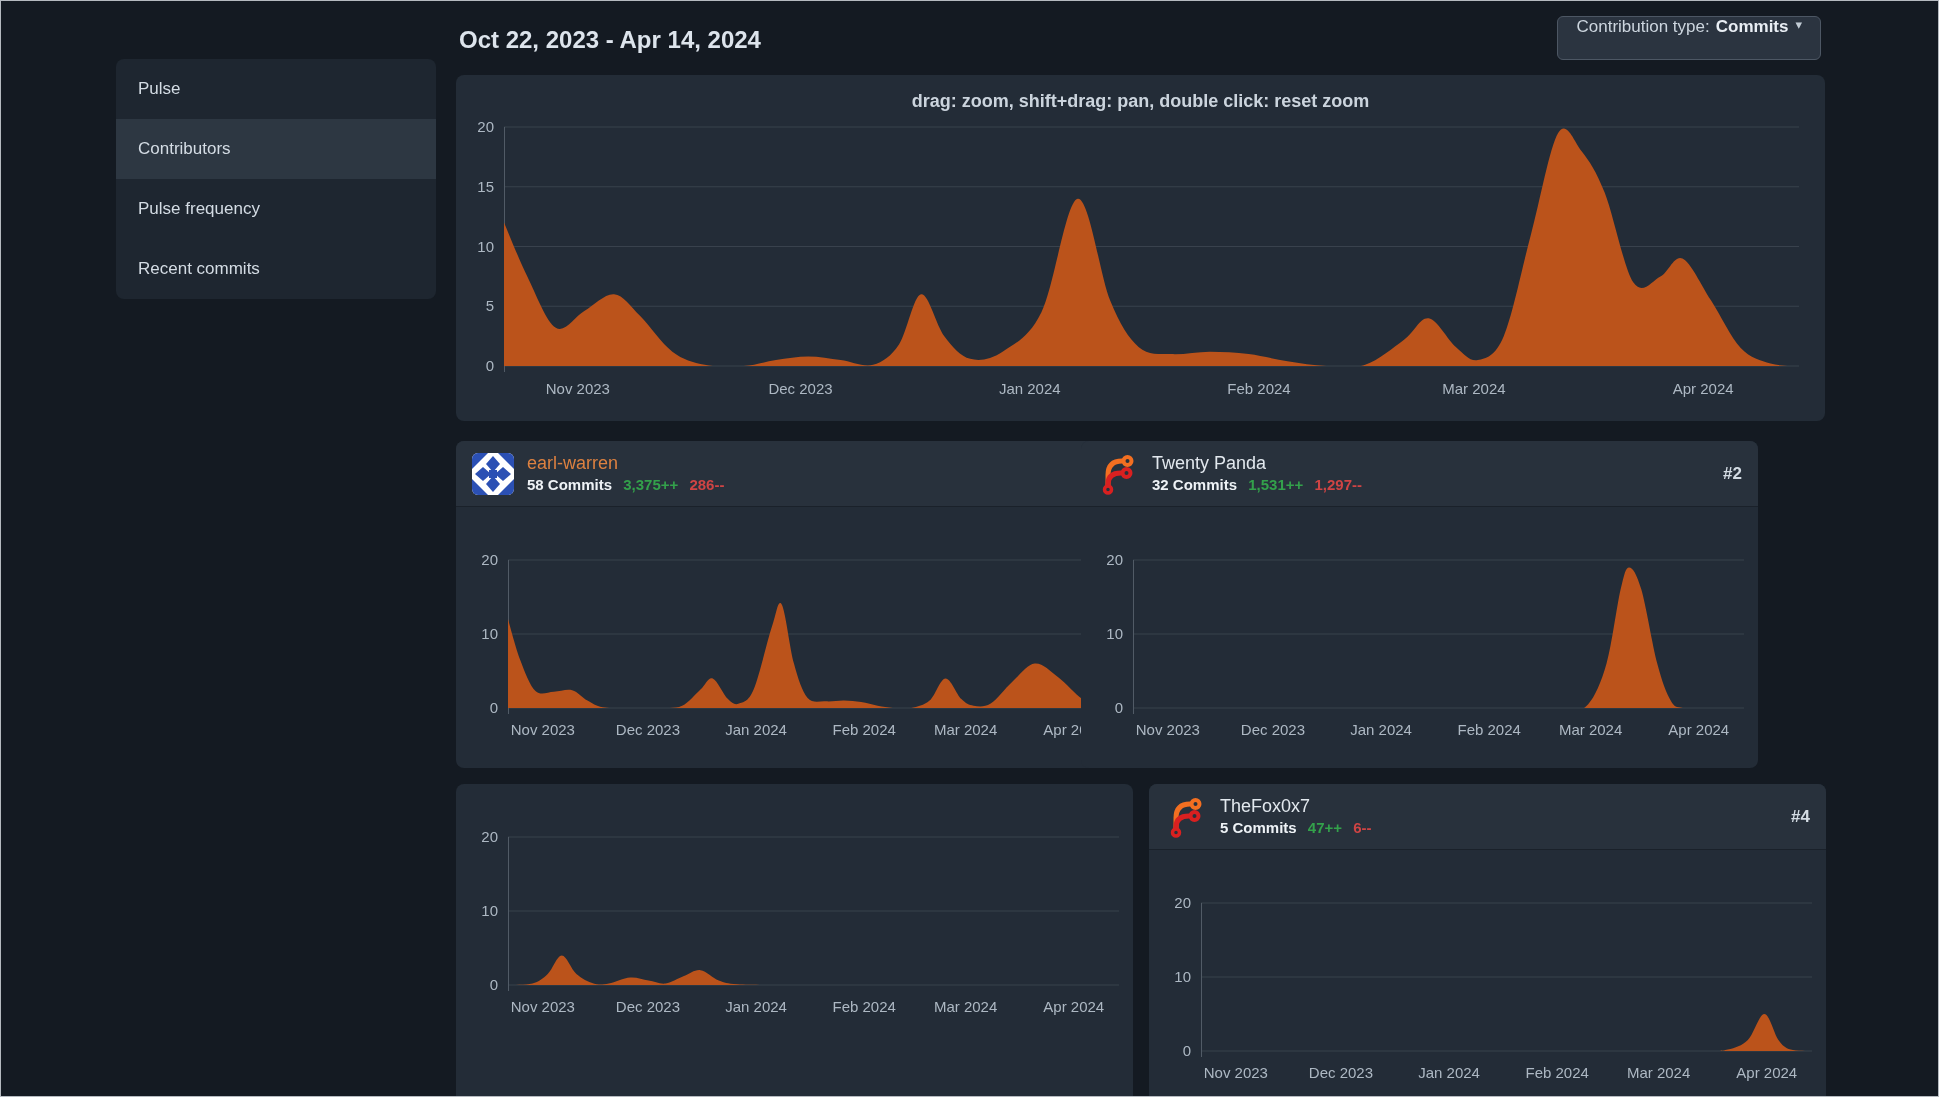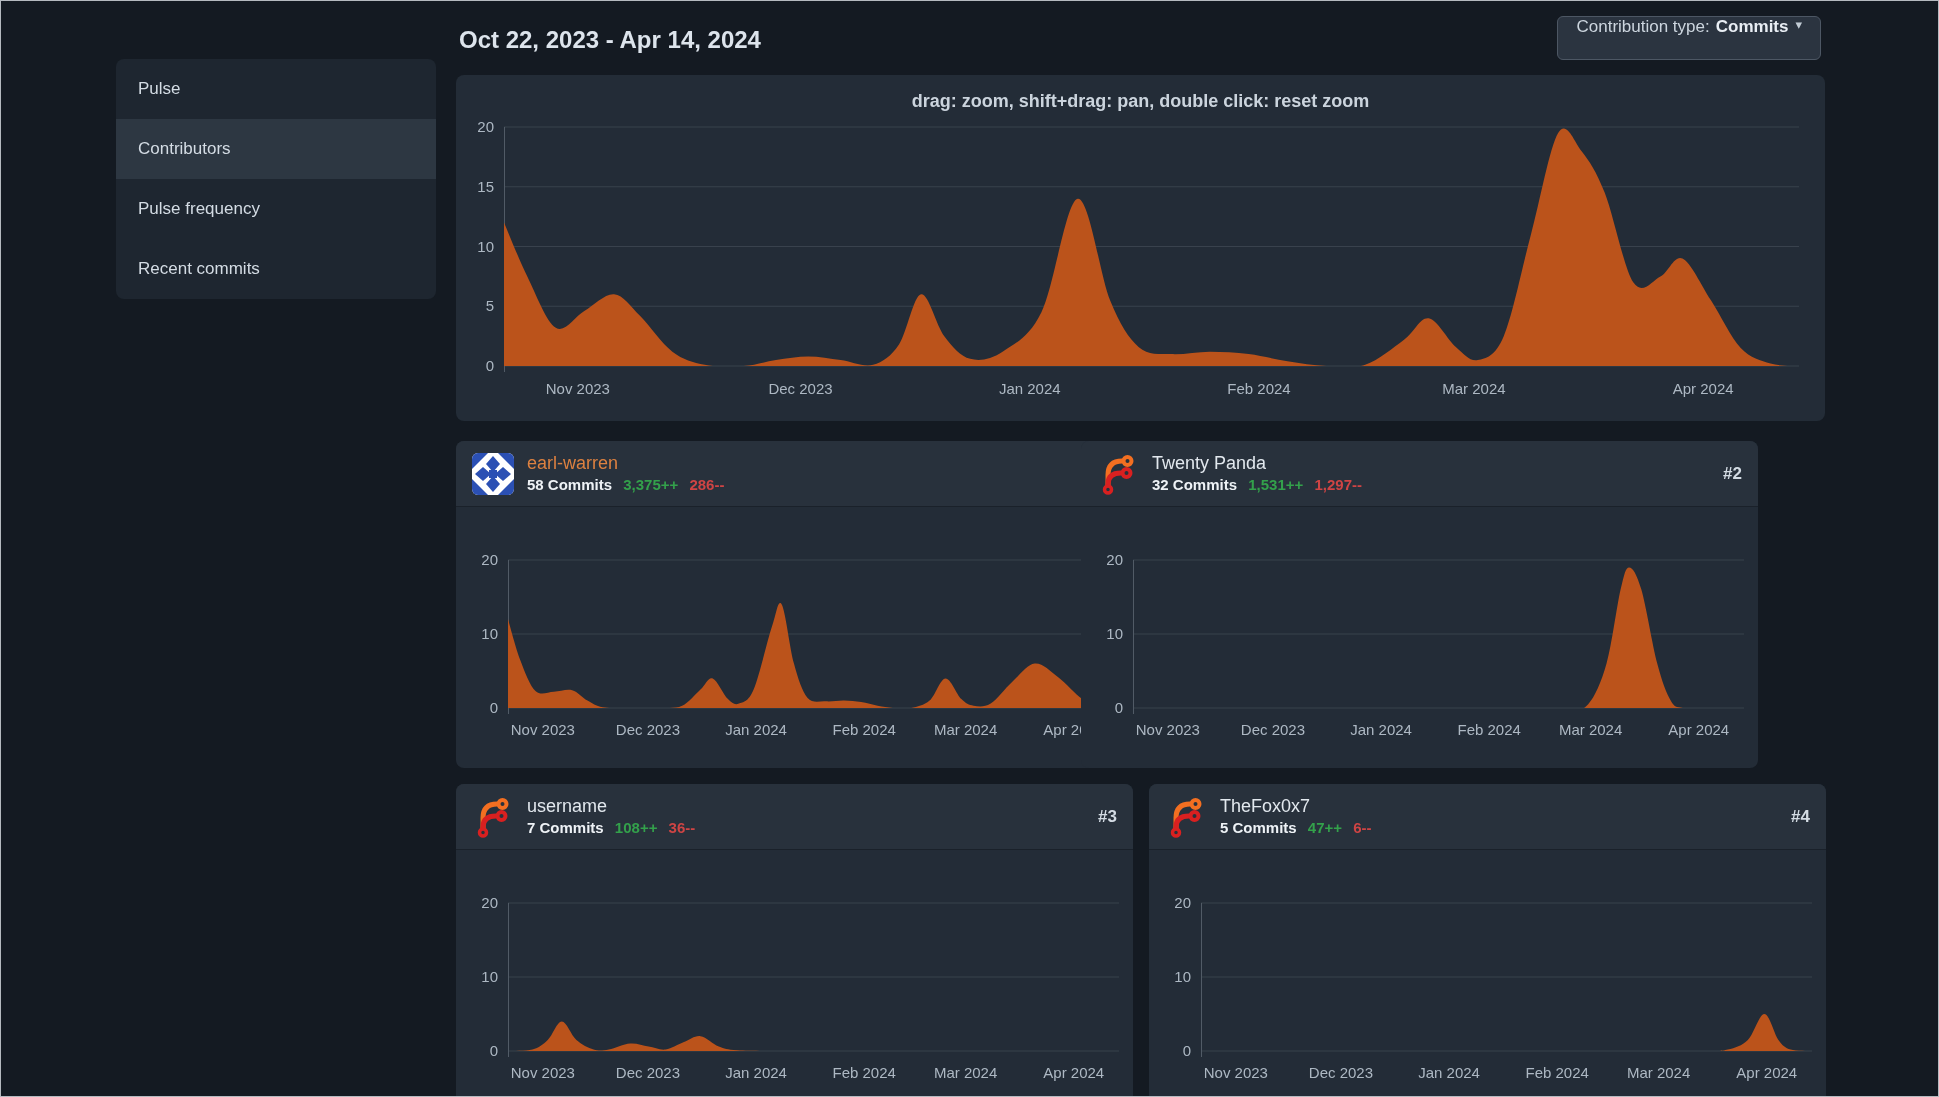--- a/index.html
+++ b/index.html
@@ -204,40 +204,20 @@
           <text x="509.639" y="228" text-anchor="middle" fill="#adb8c3">Mar 2024</text>
           <text x="617.7860000000001" y="228" text-anchor="middle" fill="#adb8c3">Apr 2024</text>
           <clipPath id="clip2">
             <rect x="52" y="51" width="611" height="150"></rect>
           </clipPath>
           <path d="M52,201C82.55,201 174.2,201 235.29999999999998,201C296.4,201 376.8483333333333,201 418.59999999999997,201C460.35166666666663,201 471.0441666666667,201.61666666666667 485.81,201C500.5758333333333,200.38333333333333 500.5758333333333,204.70000000000002 507.195,197.3C513.8141666666667,189.9 520.1278333333335,175.71666666666667 525.5250000000001,156.6C530.9221666666667,137.48333333333332 535.8101666666666,98.63333333333333 539.578,82.6C543.3458333333333,66.56666666666666 544.6696666666667,60.400000000000006 548.1320000000001,60.400000000000006C551.5943333333335,60.400000000000006 555.6676666666667,66.56666666666666 560.352,82.6C565.0363333333332,98.63333333333333 571.3499999999999,138.1 576.2379999999999,156.6C581.126,175.1 585.4029999999999,186.2 589.68,193.6C593.957,201 594.7716666666666,199.76666666666665 601.9,201C609.0283333333333,202.23333333333335 622.2666666666667,201 632.4499999999999,201C642.6333333333332,201 657.9083333333333,201 663,201L663,201 L52,201 Z" fill="#bb531b" clip-path="url(#clip2)"></path>
         </svg></div>
   </section>
 
   <section class="card" id="c3">
-    <header>
-      <span class="avatar">
-        <svg viewBox="0 0 42 42" fill="none">
-            <path d="M11 33 V22 Q11 8 25 8 H25.5" stroke="#f36f21" stroke-width="5"></path>
-            <circle cx="30.5" cy="8" r="4" stroke="#f36f21" stroke-width="4"></circle>
-            <path d="M11 33 V31 Q11 20 24 20" stroke="#d92020" stroke-width="5"></path>
-            <circle cx="29.5" cy="20" r="4" stroke="#d92020" stroke-width="4"></circle>
-            <circle cx="11" cy="36.5" r="3.5" stroke="#d92020" stroke-width="3.5"></circle>
-          </svg>
-      </span>
-      <div class="who">
-        <a class="name">username</a>
-        <div class="stats">
-          <span class="commits">7 Commits</span>
-          <span class="adds">108++</span>
-          <span class="dels">36--</span>
-        </div>
-      </div>
-      <span class="rank">#3</span>
-    </header>
     <div class="chart card-chart"><svg width="677" height="261" font-family="Liberation Sans, sans-serif" font-size="15">
           <line x1="52" y1="201" x2="663" y2="201" stroke="#39424d" stroke-width="1"></line>
           <text x="42" y="206" text-anchor="end" fill="#adb8c3">0</text>
           <line x1="52" y1="127" x2="663" y2="127" stroke="#39424d" stroke-width="1"></line>
           <text x="42" y="132" text-anchor="end" fill="#adb8c3">10</text>
           <line x1="52" y1="53" x2="663" y2="53" stroke="#39424d" stroke-width="1"></line>
           <text x="42" y="58" text-anchor="end" fill="#adb8c3">20</text>
           <line x1="52.5" y1="53" x2="52.5" y2="207" stroke="#515b66" stroke-width="1"></line>
           <text x="86.827" y="228" text-anchor="middle" fill="#adb8c3">Nov 2023</text>
           <text x="191.919" y="228" text-anchor="middle" fill="#adb8c3">Dec 2023</text>

